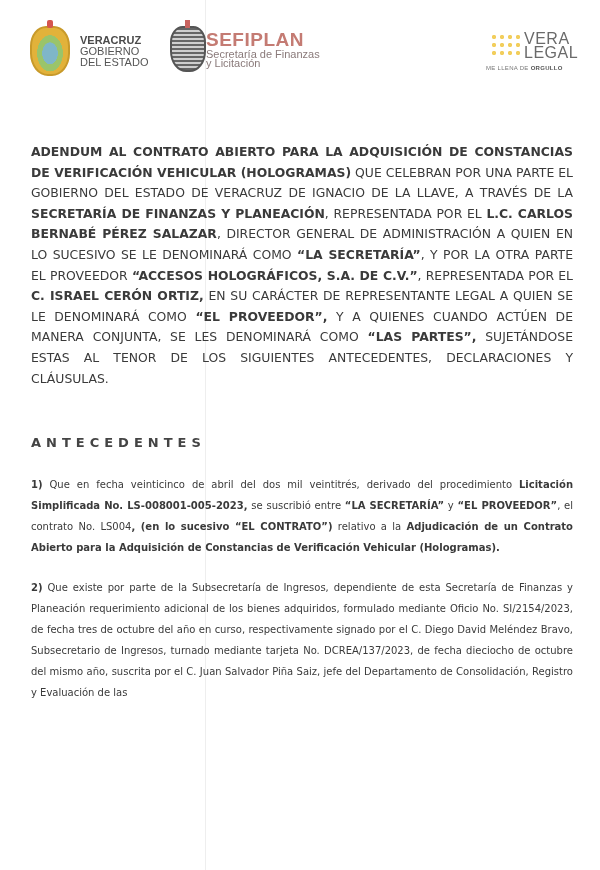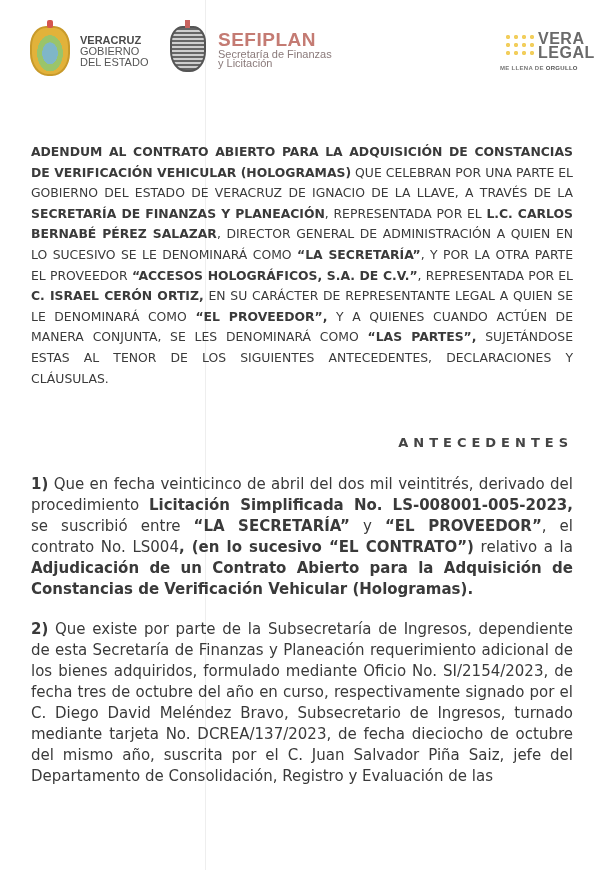--- a/index.html
+++ b/index.html
@@ -19,41 +19,41 @@
   .shield::before { content:""; position:absolute; left:15px; top:-8px; width:6px; height:8px; background:#d5554f; border-radius:2px; }
   .gob-text { margin-left:10px; line-height:11px; font-size:11px; color:#555; font-family:"Liberation Sans", sans-serif; }
   .gob-text .b { font-weight:bold; color:#4a4a4a; }
   .sef { position:absolute; left:170px; top:2px; display:flex; align-items:center; }
   .sef-shield {
     width:32px; height:42px; border-radius:35% 35% 45% 45%;
     background:repeating-linear-gradient(0deg, #666 0 2px, #cfcfcf 2px 4px);
     border:2px solid #555; position:relative;
   }
   .sef-shield::before { content:""; position:absolute; left:13px; top:-8px; width:5px; height:8px; background:#c96460; }
-  .sef-text { margin-left:12px; font-family:"Liberation Sans", sans-serif; }
+  .sef-text { margin-left:0; font-family:"Liberation Sans", sans-serif; }
   .sef-title { font-size:19px; font-weight:bold; color:#c47b73; letter-spacing:0.5px; line-height:20px; }
   .sef-sub { font-size:11px; color:#8a7a7a; line-height:9px; }
-  .ver { position:absolute; left:504px; top:8px;font-weight:bold; }
+  .ver { position:absolute; left:490px; top:8px; }
   .ver-row { display:flex; align-items:center; }
   .dots {
     width:30px; height:26px;
     background:radial-gradient(circle, #f0c94a 0 35%, transparent 40%) 0 0/8px 8px;
     opacity:0.9;
   }
   .ver-word { margin-left:4px; font-family:"Liberation Sans", sans-serif; font-size:16px; line-height:14px; color:#6a6a6a; letter-spacing:0.5px; }
   .ver-tag { font-family:"Liberation Sans", sans-serif; font-size:6px; color:#777; margin-top:5px; margin-left:-4px; letter-spacing:0.3px; }
   .ver-tag b { color:#555; }
   
   .content { position:absolute; left:31px; top:126px; width:542px; font-size:13.2px; }
   .code { font-weight:bold; font-size:14px; line-height:20px; }
   .para { line-height:20.6px; text-align:justify; text-transform:none;margin-top:16px; }
   .b { font-weight:bold; }
   .upper { font-family:"DejaVu Sans", sans-serif; font-size:12.4px; }
-  .heading { text-align:right; font-weight:bold; letter-spacing:5px; font-size:13px; margin:46px 0 24px 0; color:#444; }
-  .ant { line-height:21px; text-align:justify; font-size:15px; margin-bottom:19px; }
+  .heading { text-align:left; font-weight:bold; letter-spacing:5px; font-size:13px; margin:46px 0 24px 0; color:#444; }
+  .ant { line-height:21px; text-align:justify; font-size:10px; margin-bottom:19px; }
 </style>
 </head>
 <body>
 
 <div class="fold"></div>
 
 <div class="logo-row">
   <div class="gob">
     <div class="shield"></div>
     <div class="gob-text">

